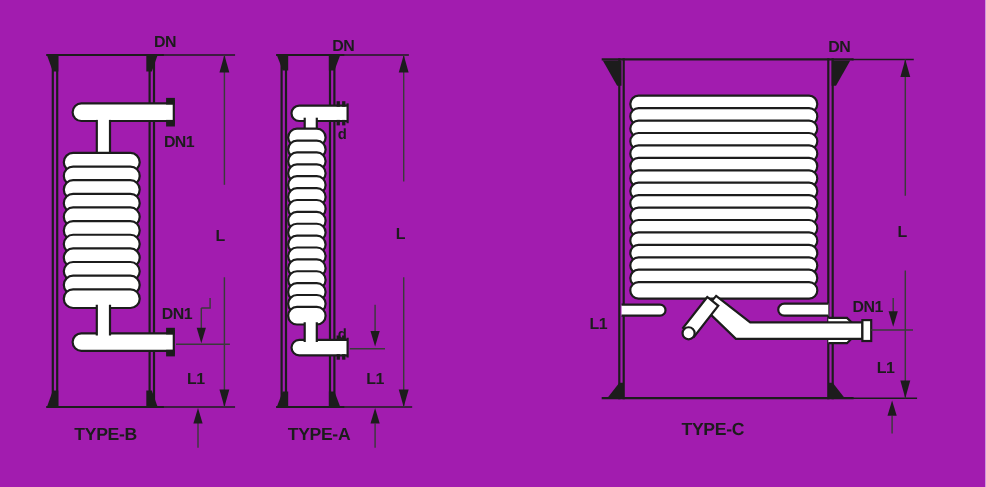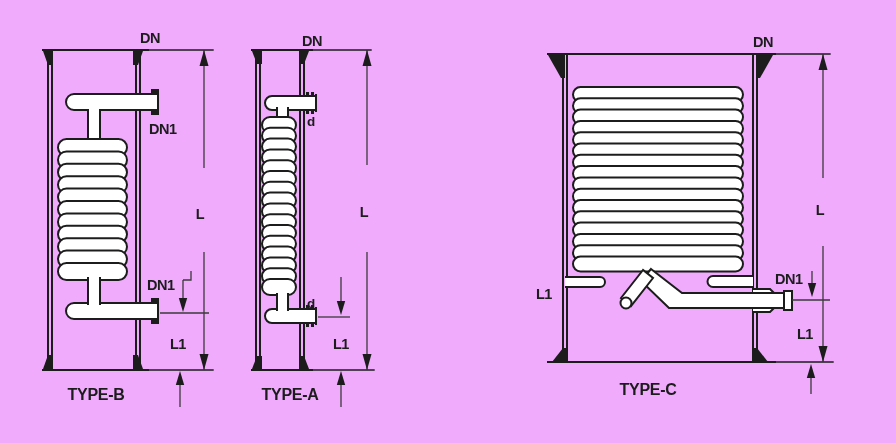--- a/index.html
+++ b/index.html
@@ -1,16 +1,16 @@
 <!DOCTYPE html>
 <html><head>
 <meta charset="utf-8">
 <style>
   html,body{margin:0;padding:0;background:#fff;}
-  .page{position:relative;width:896px;height:443px;background:#f0abfc;overflow:hidden;
+  .page{position:relative;width:896px;height:443px;background:#a21caf;overflow:hidden;
         font-family:"Liberation Sans",sans-serif;}
   svg{display:block;}
   
   .s2  {stroke:#1c1c1c;stroke-width:2;fill:none;stroke-linecap:square;}
   .s2f {stroke:#1c1c1c;stroke-width:2;fill:#ffffff;}
   .thin{stroke:#1c1c1c;stroke-width:1.4;fill:none;stroke-linecap:square;}
   .dim {stroke:#3a3a3a;stroke-width:1.3;fill:none;stroke-linecap:butt;}
   .blk {fill:#1c1c1c;stroke:none;}
   .wht {fill:#ffffff;stroke:none;}
   

